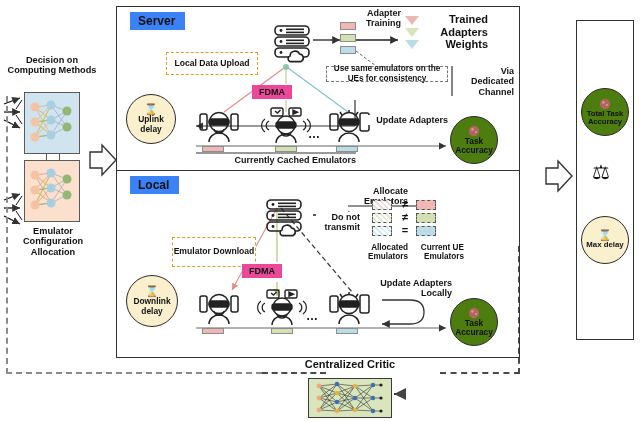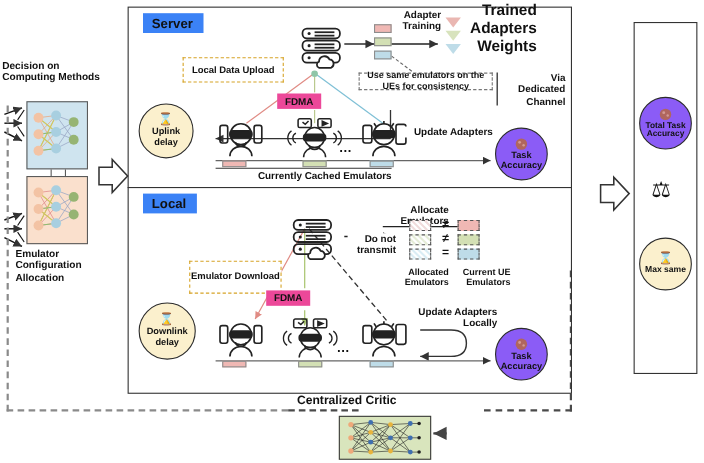--- a/index.html
+++ b/index.html
@@ -1,19 +1,19 @@
 <!DOCTYPE html>
 <html><head>
 <meta charset="utf-8">
 <style>
   html,body{margin:0;padding:0;background:#fff;}
   body{width:640px;height:421px;position:relative;overflow:hidden;
        font-family:"Liberation Sans",sans-serif;color:#111;}
   .abs{position:absolute;}
-  .lbl{font-weight:bold;line-height:1.12;text-align:left;}
+  .lbl{font-weight:bold;line-height:1.12;text-align:center;}
 
   
   #left-title{left:2px;top:55px;width:100px;font-size:9.2px;}
   .nnbox{border:1.6px solid #5a5a5a;box-sizing:border-box;}
   #nn-top{left:24px;top:92px;width:56px;height:62px;background:#cfe4ef;}
   #nn-bot{left:24px;top:160px;width:56px;height:62px;background:#fae0cd;}
   #nn-link{left:46px;top:154px;width:12px;height:6px;border-left:1.6px solid #5a5a5a;border-right:1.6px solid #5a5a5a;}
   #left-title2{left:14px;top:226px;width:78px;font-size:9.2px;}
 
   .dashv{border-left:2.4px dashed #8a8a8a;}
@@ -40,21 +40,21 @@
   
   #gcall{left:326px;top:66px;width:122px;height:16px;border:1.4px dashed #777;
          font-size:8.2px;font-weight:bold;text-align:center;box-sizing:border-box;
          display:flex;align-items:center;justify-content:center;line-height:1.2;background:#fff;}
 
   
   .circ{border:1.5px solid #2b2b2b;border-radius:50%;display:flex;flex-direction:column;
         align-items:center;justify-content:center;font-size:8.4px;font-weight:bold;
         text-align:center;line-height:1.1;box-sizing:border-box;}
   .yel{background:#fbf0cd;}
-  .pnk{background:#8b5cf6;}
+  .pnk{background:#4d7c0f;}
   #c-up{left:126px;top:94px;width:50px;height:50px;}
   #c-down{left:126px;top:275px;width:52px;height:52px;}
   #c-ta1{left:450px;top:116px;width:48px;height:48px;}
   #c-ta2{left:450px;top:298px;width:48px;height:48px;}
 
   
   .fdma{background:#ec4899;font-size:9px;font-weight:bold;padding:2px 7px;}
   #f1{left:252px;top:85px;}
   #f2{left:242px;top:264px;}
 
@@ -257,21 +257,21 @@
   <div class="bar bar-b" style="width:16px;height:8px;"></div>
 </div>
 
 <div class="abs t" style="left:355px;top:8px;width:46px;font-size:9px;">Adapter Training</div>
 
 <div class="abs" style="left:405px;top:16px;">
   <div class="trap" style="border-top:9px solid #eab7b2;margin-bottom:3px;"></div>
   <div class="trap" style="border-top:9px solid #d8e3bd;margin-bottom:3px;"></div>
   <div class="trap" style="border-top:9px solid #bedce8;"></div>
 </div>
-<div class="abs t" style="left:424px;top:1px;width:64px;font-size:14px;">Trained Adapters Weights</div>
+<div class="abs t" style="left:424px;top:13px;width:64px;font-size:11px;">Trained Adapters Weights</div>
 
 <div class="abs" id="gcall">Use same emulators on the UEs for consistency</div>
 <div class="abs t" style="left:456px;top:66px;width:58px;font-size:9px;">Via Dedicated Channel</div>
 
 <div class="abs fdma" id="f1">FDMA</div>
 
 <div class="abs" style="left:198px;top:110px;">
   <svg width="42" height="34" viewBox="0 0 42 34">
     <g fill="none" stroke="#222" stroke-width="1.5">
       <rect x="2" y="4" width="7" height="16" rx="2"></rect>
@@ -446,21 +446,21 @@
   <svg width="12" height="12" viewBox="0 0 12 12">
       <circle cx="6" cy="6" r="5.2" fill="#b0665e"></circle>
       <circle cx="4.4" cy="4.4" r="1.3" fill="#d39b94"></circle>
       <circle cx="8" cy="7" r="1.1" fill="#d39b94"></circle>
     </svg>
   <span style="font-size:7.6px;">Total Task Accuracy</span>
 </div>
 <div class="abs" id="scale">⚖</div>
 <div class="abs circ yel" id="c-max">
   <span style="font-size:11px;line-height:1;">⌛</span>
-  <span style="font-size:7.8px;">Max same</span>
+  <span style="font-size:7.8px;">Max delay</span>
 </div>
 
 <div class="abs lbl" id="cc-title">Centralized Critic</div>
 <div class="abs" id="cc-box">
   <svg width="82" height="38" viewBox="0 0 82 38">
     <g stroke="#222" stroke-width="0.55" fill="none">
       <path d="M10,7 L28,5 M10,7 L28,14 M10,7 L28,23 M10,7 L28,32 M10,19 L28,5 M10,19 L28,14 M10,19 L28,23 M10,19 L28,32 M10,31 L28,5 M10,31 L28,14 M10,31 L28,23 M10,31 L28,32"></path>
       <path d="M28,5 L46,7 M28,5 L46,19 M28,5 L46,31 M28,14 L46,7 M28,14 L46,19 M28,14 L46,31 M28,23 L46,7 M28,23 L46,19 M28,23 L46,31 M28,32 L46,7 M28,32 L46,19 M28,32 L46,31"></path>
       <path d="M46,7 L64,6 M46,7 L64,19 M46,7 L64,32 M46,19 L64,6 M46,19 L64,19 M46,19 L64,32 M46,31 L64,6 M46,31 L64,19 M46,31 L64,32"></path>
       <path d="M64,6 L72,6 M64,19 L72,19 M64,32 L72,32"></path>

